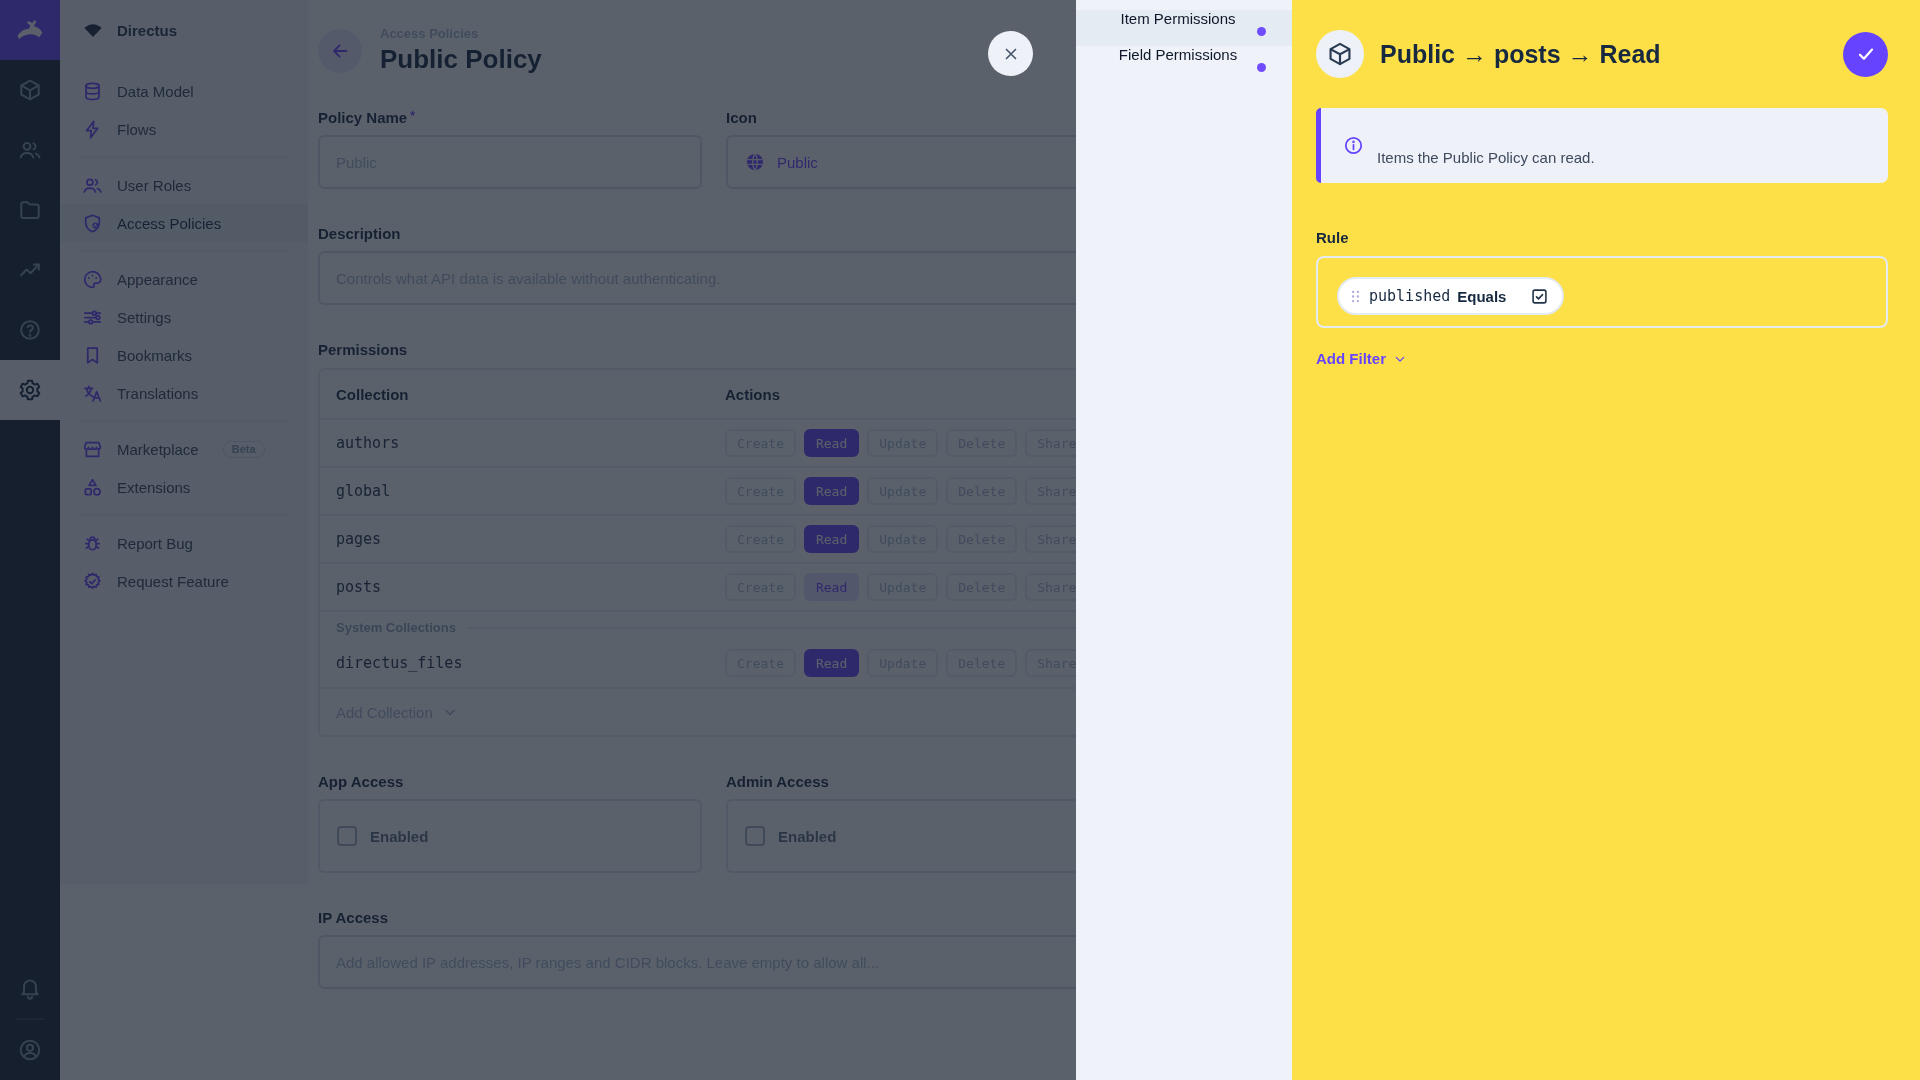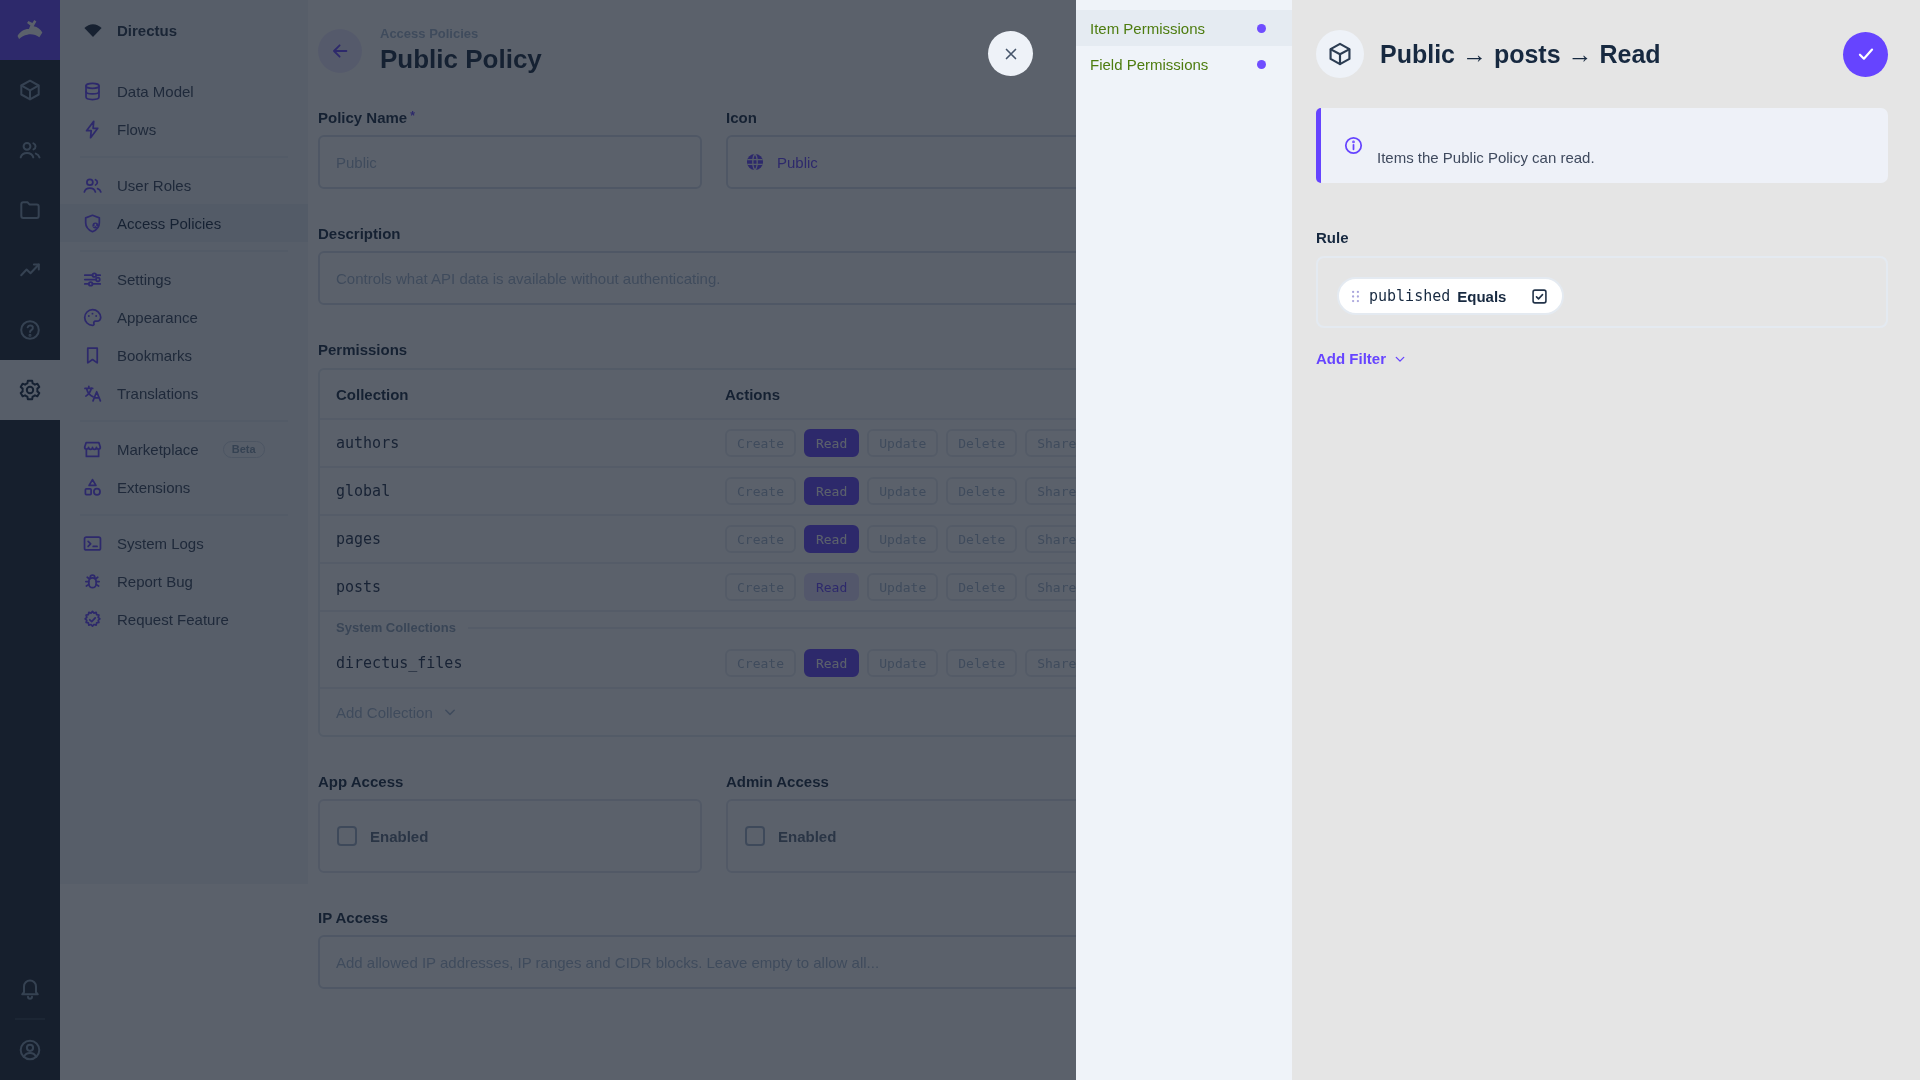--- a/index.html
+++ b/index.html
@@ -80,25 +80,25 @@
   .overlay { position:absolute; left:0; top:0; width:1292px; height:1080px;
     background:rgba(21,30,44,.70); z-index:50; }
   .close-btn { position:absolute; left:988px; top:31px; width:45px; height:45px; border-radius:50%;
     background:#eef2f8; color:#46556b; z-index:70; display:flex; align-items:center; justify-content:center; border:none; }
   .close-btn .ic { width:20px; height:20px; }
 
   
   .drawer-nav { position:absolute; left:1076px; top:0; width:216px; height:1080px;
     background:#eff3f9; z-index:60; padding-top:10px; }
   .dn-item { height:36px; display:flex; align-items:center; padding:0 26px 0 14px;
-    font-size:15px; font-weight:500; color:#4d7c0f; }
+    font-size:15px; font-weight:500; color:#0f172a;flex-direction:column; }
   .dn-item.active { background:#e5ebf2; }
   .dot { width:9px; height:9px; border-radius:50%; background:#6f4dff; margin-left:auto; flex:none; }
 
-  .drawer { position:absolute; left:1292px; top:0; width:628px; height:1080px; background:#e5e5e5;
+  .drawer { position:absolute; left:1292px; top:0; width:628px; height:1080px; background:#fde047;
     z-index:60; padding:30px 32px 0 24px; }
   .d-header { display:flex; align-items:center; }
   .d-icon { width:48px; height:48px; border-radius:50%; background:#eef2f8; color:#2b3c52;
     display:flex; align-items:center; justify-content:center; flex:none; }
   .d-icon .ic { width:26px; height:26px; }
   .d-title { margin-left:16px; font-size:25px; font-weight:700; color:#172940; }
   .save-btn { margin-left:auto; width:45px; height:45px; border-radius:50%; background:#6644ff;
     color:#fff; display:flex; align-items:center; justify-content:center; border:none; }
   .save-btn .ic { width:22px; height:22px; }
   .banner { margin-top:30px; position:relative; background:#eef1f8; border-radius:7px;
@@ -251,42 +251,42 @@
               <circle cx="15.3" cy="13.3" r="1" fill="#f0f4f9" stroke="none"></circle>
               <path d="M13.5 15.7c.4-.8 1-1.2 1.8-1.2s1.4.4 1.8 1.2" stroke="#f0f4f9" stroke-width="1.1"></path>
             </svg>
           </span>
           <span>Access Policies</span>
         </div>
         <div class="nav-divider"></div>
         <div class="nav-item">
           <span class="ic">
             <svg viewBox="0 0 24 24" fill="none" stroke="currentColor" stroke-width="2" stroke-linecap="round" stroke-linejoin="round">
+              <path d="M12 3.1a8.9 8.9 0 0 0 0 17.8c1.4 0 2.1-.9 1.6-2-.6-1.4.3-2.7 1.8-2.7h1.8a4.2 4.2 0 0 0 4.2-4.4C21 7 17 3.1 12 3.1z"></path>
+              <circle cx="7.8" cy="10.2" r="1.1" fill="currentColor" stroke="none"></circle>
+              <circle cx="12" cy="7.6" r="1.1" fill="currentColor" stroke="none"></circle>
+              <circle cx="16.2" cy="10.2" r="1.1" fill="currentColor" stroke="none"></circle>
+            </svg>
+          </span>
+          <span>Appearance</span>
+        </div>
+        <div class="nav-item">
+          <span class="ic">
+            <svg viewBox="0 0 24 24" fill="none" stroke="currentColor" stroke-width="2" stroke-linecap="round" stroke-linejoin="round">
               <path d="M3.2 7h8.9M16.3 7h4.5M3.2 17h4.5M11.9 17h8.9M3.2 12h12.9"></path>
               <circle cx="14.1" cy="7" r="2.1"></circle>
               <circle cx="9.9" cy="17" r="2.1"></circle>
               <circle cx="18.2" cy="12" r="2.1"></circle>
             </svg>
           </span>
           <span>Settings</span>
         </div>
         <div class="nav-item">
           <span class="ic">
             <svg viewBox="0 0 24 24" fill="none" stroke="currentColor" stroke-width="2" stroke-linecap="round" stroke-linejoin="round">
-              <path d="M12 3.1a8.9 8.9 0 0 0 0 17.8c1.4 0 2.1-.9 1.6-2-.6-1.4.3-2.7 1.8-2.7h1.8a4.2 4.2 0 0 0 4.2-4.4C21 7 17 3.1 12 3.1z"></path>
-              <circle cx="7.8" cy="10.2" r="1.1" fill="currentColor" stroke="none"></circle>
-              <circle cx="12" cy="7.6" r="1.1" fill="currentColor" stroke="none"></circle>
-              <circle cx="16.2" cy="10.2" r="1.1" fill="currentColor" stroke="none"></circle>
-            </svg>
-          </span>
-          <span>Appearance</span>
-        </div>
-        <div class="nav-item">
-          <span class="ic">
-            <svg viewBox="0 0 24 24" fill="none" stroke="currentColor" stroke-width="2" stroke-linecap="round" stroke-linejoin="round">
               <path d="M6.6 3.6h10.8v16.8L12 16.6l-5.4 3.8z"></path>
             </svg>
           </span>
           <span>Bookmarks</span>
         </div>
         <div class="nav-item">
           <span class="ic">
             <svg viewBox="0 0 24 24" fill="none" stroke="currentColor" stroke-width="2" stroke-linecap="round" stroke-linejoin="round">
               <path d="M3.4 6.2h8.8M7.8 3.8v2.4M5.2 6.2c1 4.2 3.6 7.6 7.4 9.6"></path>
               <path d="M10.6 6.2c-.8 3.4-3 6.7-6.2 8.8"></path>
@@ -310,29 +310,20 @@
           <span class="ic">
             <svg viewBox="0 0 24 24" fill="none" stroke="currentColor" stroke-width="2" stroke-linecap="round" stroke-linejoin="round">
               <path d="M12 3l3.9 6.6H8.1z"></path>
               <rect x="3.9" y="13.6" width="6.5" height="6.5" rx="1"></rect>
               <circle cx="17.1" cy="16.9" r="3.5"></circle>
             </svg>
           </span>
           <span>Extensions</span>
         </div>
         <div class="nav-divider"></div>
-        <div class="nav-item">
-          <span class="ic">
-            <svg viewBox="0 0 24 24" fill="none" stroke="currentColor" stroke-width="2" stroke-linecap="round" stroke-linejoin="round">
-              <rect x="2.9" y="4.6" width="18.2" height="14.8" rx="2"></rect>
-              <path d="M7 9.6l2.9 2.9L7 15.4M12.8 15.4h4.4"></path>
-            </svg>
-          </span>
-          <span>System Logs</span>
-        </div>
         <div class="nav-item">
           <span class="ic">
             <svg viewBox="0 0 24 24" fill="none" stroke="currentColor" stroke-width="2" stroke-linecap="round" stroke-linejoin="round">
               <path d="M12 7.9a4.2 4.2 0 0 1 4.2 4.2v2.7a4.2 4.2 0 0 1-8.4 0v-2.7A4.2 4.2 0 0 1 12 7.9z"></path>
               <path d="M9.4 7.3a2.6 2.6 0 0 1 5.2 0M7.8 12.1H4.4M7.9 15.3l-2.9 1.9M8.6 9.1L6 7.1M16.2 12.1h3.4M16.1 15.3l2.9 1.9M15.4 9.1l2.6-2"></path>
             </svg>
           </span>
           <span>Report Bug</span>
         </div>
         <div class="nav-item">

